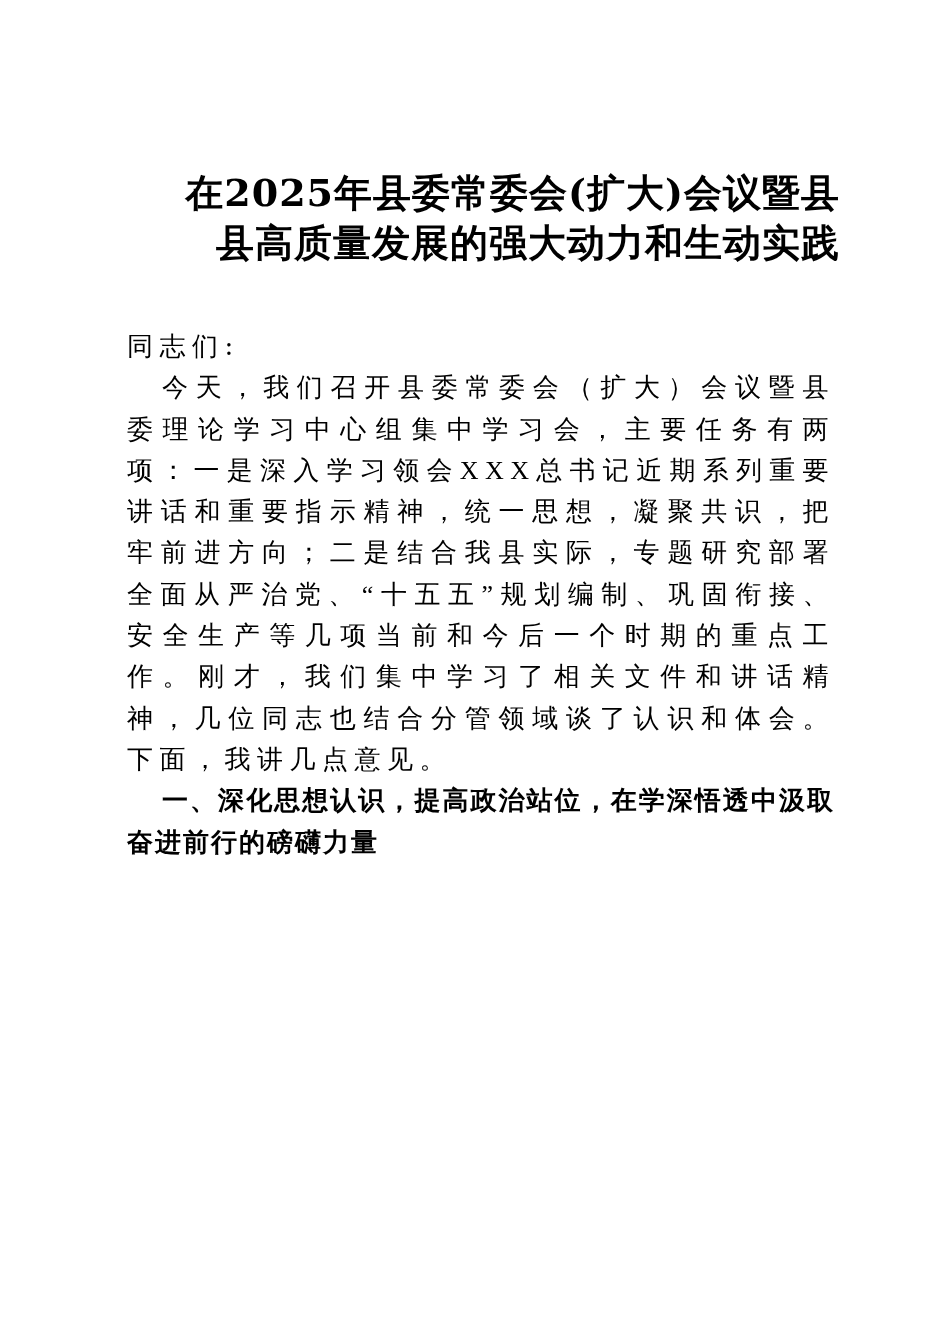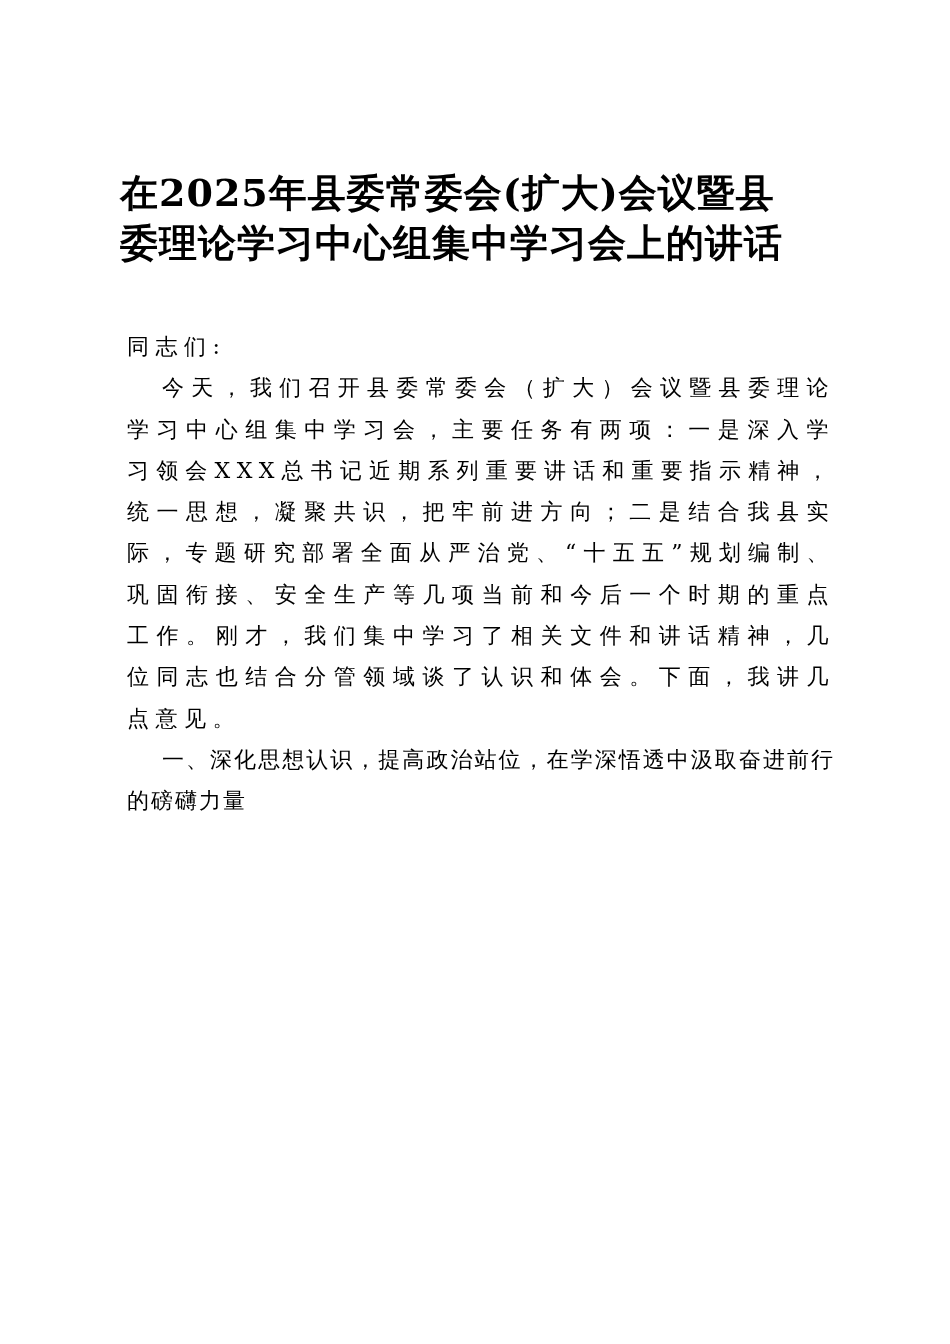--- a/index.html
+++ b/index.html
@@ -2,40 +2,40 @@
 <html><head>
 <meta charset="utf-8">
 <style>
   html, body { margin: 0; padding: 0; background: #ffffff; }
   body { width: 950px; height: 1344px; position: relative; overflow: hidden; }
   .page { position: absolute; left: 0; top: 0; width: 950px; height: 1344px; background: #fff; }
   .title {
     position: absolute; left: 120px; top: 168px; width: 720px;
     font-family: "DejaVu Serif", "Liberation Serif", serif;
     font-weight: bold; font-size: 38px; line-height: 50px;
-    color: #000; text-align: left; letter-spacing: 1px;
+    color: #000; text-align: right; letter-spacing: 1px;
   }
   .body {
     position: absolute; left: 127px; top: 326px; width: 708px;
     font-family: "DejaVu Serif", "Liberation Serif", serif;
-    font-size: 22px; line-height: 41.3px; color: #000;
+    font-size: 26px; line-height: 41.3px; color: #000;
     letter-spacing: 6.5px; text-align: justify;
   }
   .body p { margin: 0; }
-  .indent { text-indent: 35px; }
-  .heading { font-family: "DejaVu Sans", "Liberation Sans", sans-serif; font-weight: normal; letter-spacing: 2px; }
+  .indent { text-indent: 35px; font-family: Liberation Serif, serif; }
+  .heading { font-family: "DejaVu Sans", "Liberation Sans", sans-serif; font-weight: bold; letter-spacing: 2px; }
   .sub { text-indent: 35px; letter-spacing: 5px; margin-top: 6px !important; }
 </style>
 </head>
 <body>
 
 <div class="page">
   <div class="title">
     <div>在2025年县委常委会(扩大)会议暨县</div>
-    <div>委理论学习中心组集中学习会上的讲话</div>
+    <div>县高质量发展的强大动力和生动实践</div>
   </div>
 
   <div class="body">
     <p>同志们:</p>
     <p class="indent">今天，我们召开县委常委会（扩大）会议暨县委理论学习中心组集中学习会，主要任务有两项：一是深入学习领会XXX总书记近期系列重要讲话和重要指示精神，统一思想，凝聚共识，把牢前进方向；二是结合我县实际，专题研究部署全面从严治党、“十五五”规划编制、巩固衔接、安全生产等几项当前和今后一个时期的重点工作。刚才，我们集中学习了相关文件和讲话精神，几位同志也结合分管领域谈了认识和体会。下面，我讲几点意见。</p>
     <p class="indent heading">一、深化思想认识，提高政治站位，在学深悟透中汲取奋进前行的磅礴力量</p>
   </div>
 </div>
 
 </body></html>

